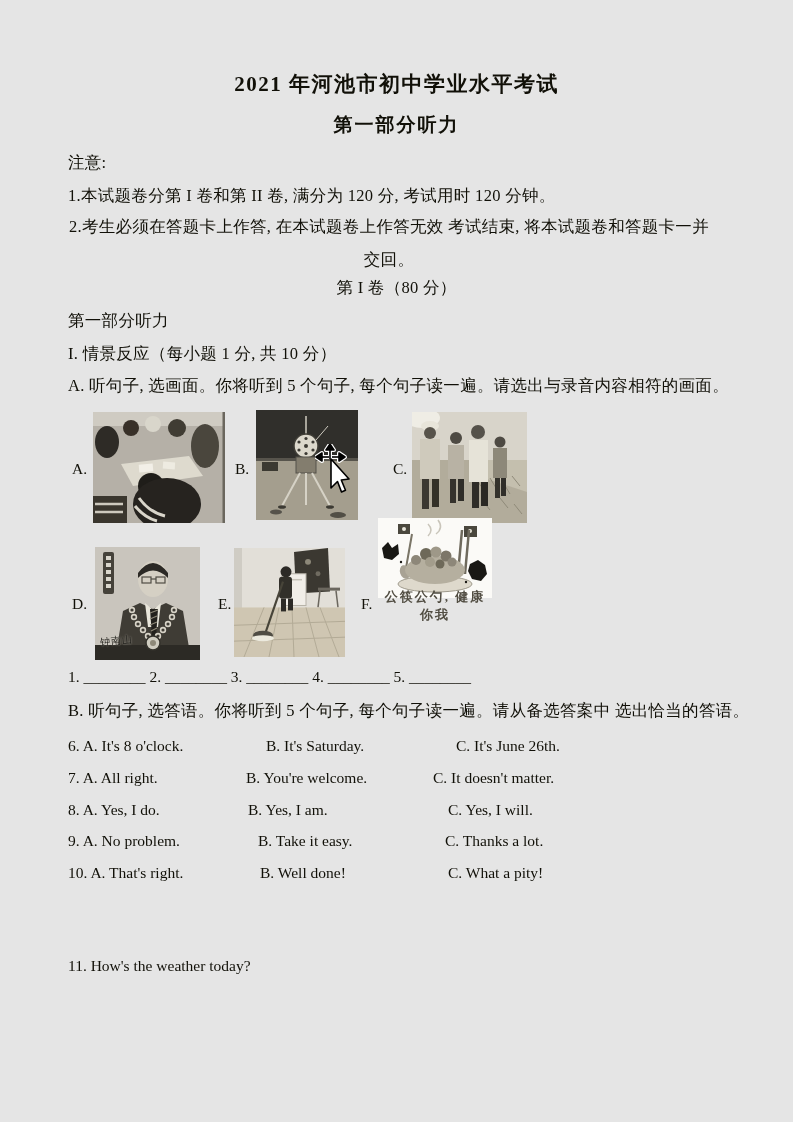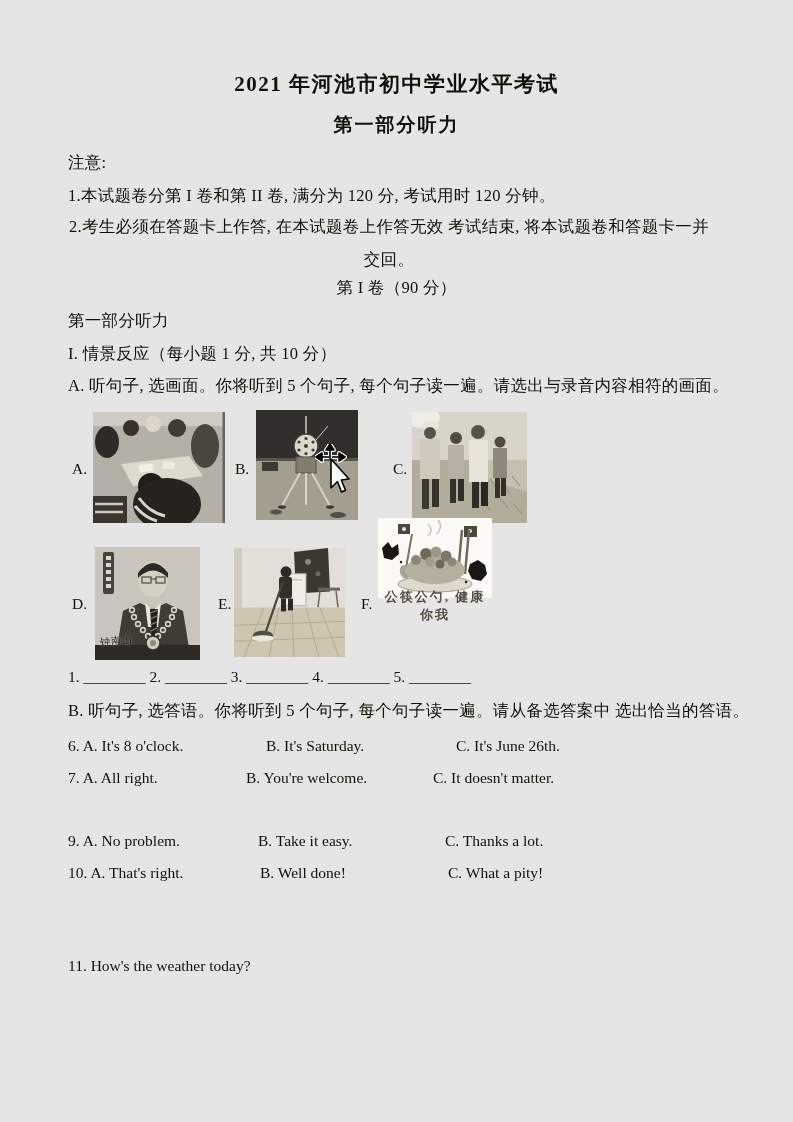--- a/index.html
+++ b/index.html
@@ -35,21 +35,21 @@
 
 <div class="page">
 
   <div class="title1">2021 年河池市初中学业水平考试</div>
   <div class="title2">第一部分听力</div>
 
   <div class="abs cn" style="top:152px">注意:</div>
   <div class="abs cn" style="top:185px">1.本试题卷分第 I 卷和第 II 卷, 满分为 120 分, 考试用时 120 分钟。</div>
   <div class="abs cn wrap" style="top:210px">2.考生必须在答题卡上作答, 在本试题卷上作答无效 考试结束, 将本试题卷和答题卡一并交回。</div>
 
-  <div class="abs cn centered" style="top:277px">第 I 卷（90 分）</div>
+  <div class="abs cn centered" style="top:277px">第 I 卷（80 分）</div>
   <div class="abs cn" style="top:310px">第一部分听力</div>
   <div class="abs cn" style="top:343px">I. 情景反应（每小题 1 分, 共 10 分）</div>
   <div class="abs cn" style="top:375px">A. 听句子, 选画面。你将听到 5 个句子, 每个句子读一遍。请选出与录音内容相符的画面。</div>
 
   <div class="pic-label" style="left:72px;top:460px">A.</div>
   <div class="photo" style="left:93px;top:412px;width:132px;height:111px">
     <svg viewBox="0 0 132 111" preserveAspectRatio="none">
       <rect width="132" height="111" fill="#b5b0a7"></rect>
       <rect width="132" height="14" fill="#cfcbc2"></rect>
       <ellipse cx="14" cy="30" rx="12" ry="16" fill="#2e2b26"></ellipse>
@@ -265,20 +265,25 @@
   <div class="qrow en" style="top:737px">
     <span class="opt-a">6. A. It's 8 o'clock.</span>
     <span style="left:198px">B. It's Saturday.</span>
     <span style="left:388px">C. It's June 26th.</span>
   </div>
   <div class="qrow en" style="top:769px">
     <span class="opt-a">7. A. All right.</span>
     <span style="left:178px">B. You're welcome.</span>
     <span style="left:365px">C. It doesn't matter.</span>
   </div>
+  <div class="qrow en" style="top:801px">
+    <span class="opt-a">8. A. Yes, I do.</span>
+    <span style="left:180px">B. Yes, I am.</span>
+    <span style="left:380px">C. Yes, I will.</span>
+  </div>
   <div class="qrow en" style="top:832px">
     <span class="opt-a">9. A. No problem.</span>
     <span style="left:190px">B. Take it easy.</span>
     <span style="left:377px">C. Thanks a lot.</span>
   </div>
   <div class="qrow en" style="top:864px">
     <span class="opt-a">10. A. That's right.</span>
     <span style="left:192px">B. Well done!</span>
     <span style="left:380px">C. What a pity!</span>
   </div>

